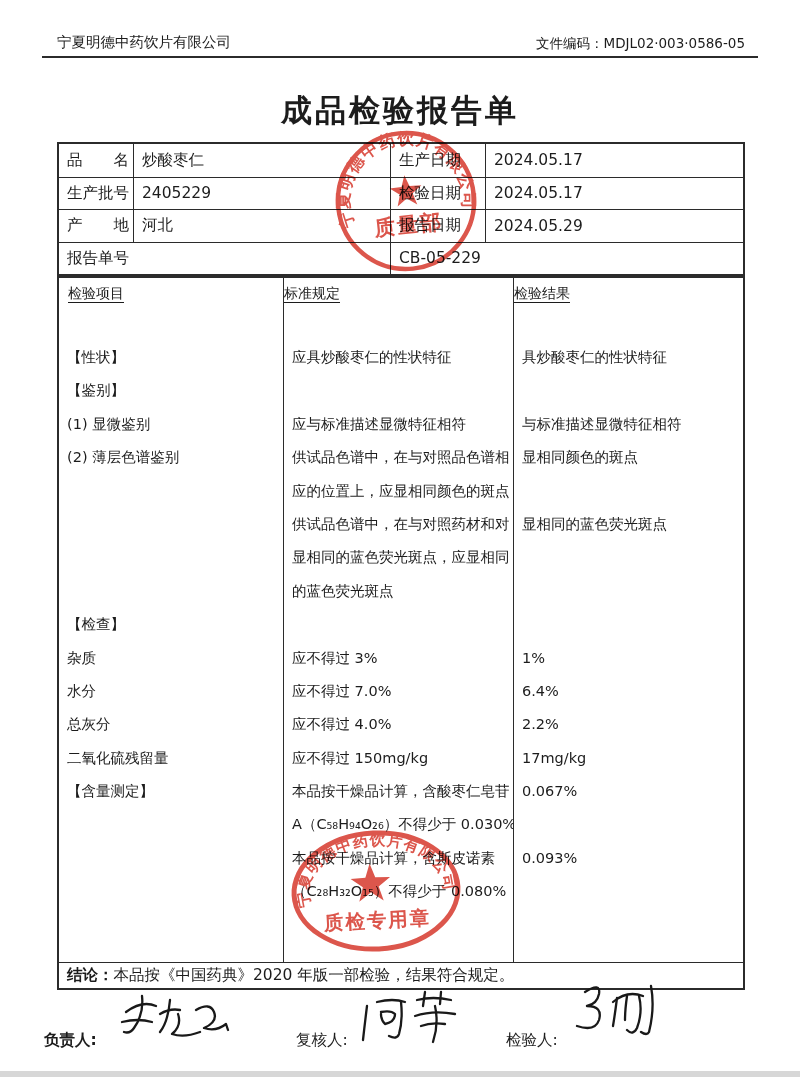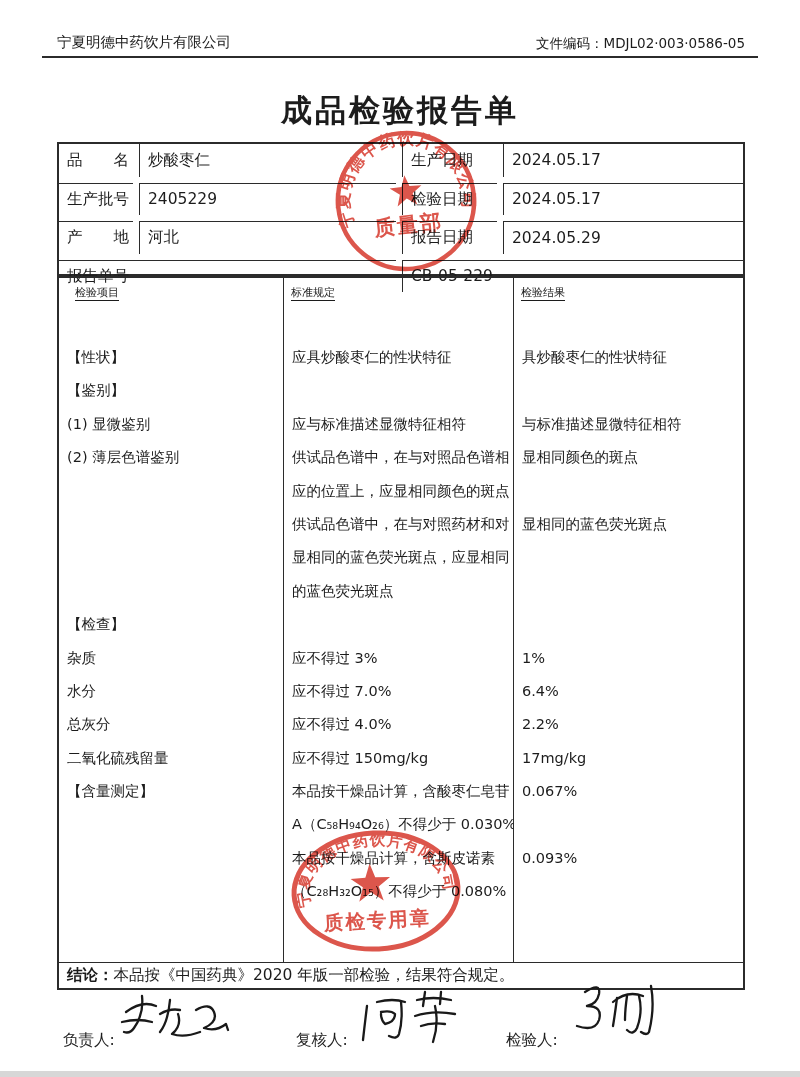--- a/index.html
+++ b/index.html
@@ -10,45 +10,45 @@
   }
   
   .hdr-left{position:absolute;left:57px;top:33px;font-size:14.5px;white-space:nowrap;}
   .hdr-right{position:absolute;right:55px;top:35px;font-size:13.5px;white-space:nowrap;}
   .hdr-rule{position:absolute;left:42px;top:56px;width:716px;height:2px;background:#2b2b2b;}
   .title{position:absolute;top:90px;left:0;width:100%;text-align:center;
          font-size:31px;font-weight:bold;letter-spacing:3px;}
   
   .itable{position:absolute;left:57px;top:142px;width:688px;height:134px;
           border:2px solid #2b2b2b;box-sizing:border-box;display:grid;
-          grid-template-columns:74px 257px 95px 1fr;grid-auto-rows:32.5px;font-size:15.5px;gap:6px;}
+          grid-template-columns:74px 257px 95px 1fr;grid-auto-rows:32.5px;font-size:15.5px;}
   .itable .cell{display:flex;align-items:center;padding-left:8px;box-sizing:border-box;
                 border-top:1px solid #2b2b2b;white-space:nowrap;overflow:hidden;}
   .itable .r1{border-top:none;}
   .itable .bl{border-left:1px solid #2b2b2b;}
   .itable .sp2{grid-column:span 2;text-align:center;}
   
   .mtable{position:absolute;left:57px;top:276px;width:688px;height:714px;
           border:2px solid #2b2b2b;box-sizing:border-box;}
   .mcols{display:flex;height:684px;}
   .mcol{box-sizing:border-box;padding-top:7px;}
   .c1{width:224px;}
   .c2{width:230px;border-left:1px solid #2b2b2b;}
   .c3{flex:1;border-left:1px solid #2b2b2b;}
-  .mhead{height:56px;font-size:11px;text-decoration:underline;text-underline-offset:4px;margin-left:7px;}
+  .mhead{height:56px;font-size:14px;text-decoration:underline;text-underline-offset:4px;}
   .c1 .mhead{padding-left:9px;}
   .c2 .mhead,.c3 .mhead{text-align:left;}
   .line{height:33.4px;line-height:33.4px;font-size:14.5px;padding:0 6px 0 8px;
         white-space:nowrap;overflow:hidden;}
   .conclusion{border-top:1px solid #2b2b2b;height:26px;line-height:25px;
               padding-left:8px;font-size:15.5px;white-space:nowrap;}
   .conclusion .lbl{font-weight:bold;}
   
   .sig-label{position:absolute;top:1030px;font-size:15.5px;}
-  #sig-l1{left:63px;} #sig-l2{left:296px;} #sig-l3{left:506px;}
+  #sig-l1{left:44px;font-weight:bold;} #sig-l2{left:296px;} #sig-l3{left:506px;}
   .sig{position:absolute;}
   .sig path{fill:none;stroke:#191919;stroke-width:2.3;stroke-linecap:round;stroke-linejoin:round;}
   
   .stamp{position:absolute;mix-blend-mode:multiply;opacity:.86;}
   #stamp1{left:331px;top:126px;transform:rotate(-6deg);}
   #stamp2{left:286px;top:824px;transform:rotate(-3deg);}
   
   .scan-edge{position:absolute;left:0;bottom:0;width:800px;height:6px;background:#d7d7d7;}
 </style>
 </head>

